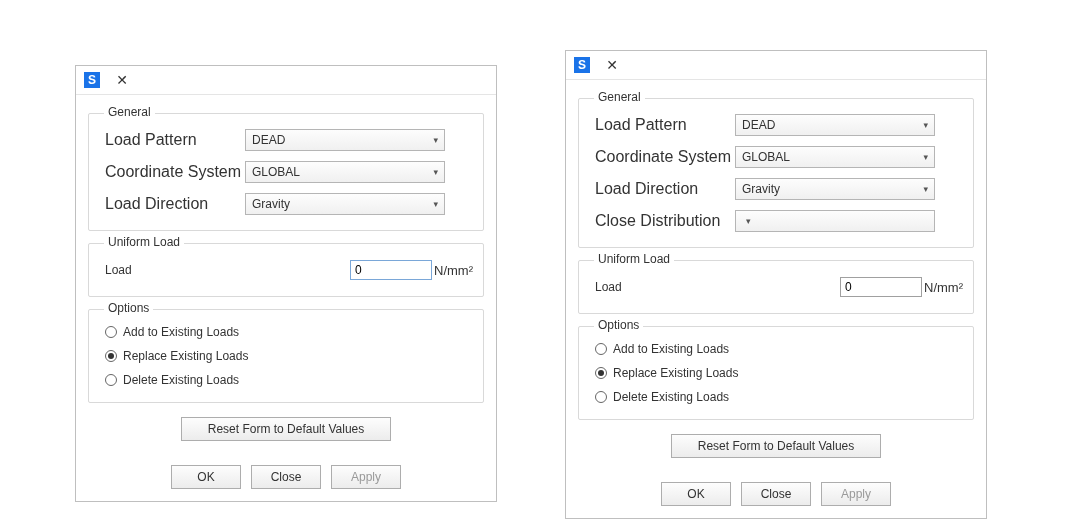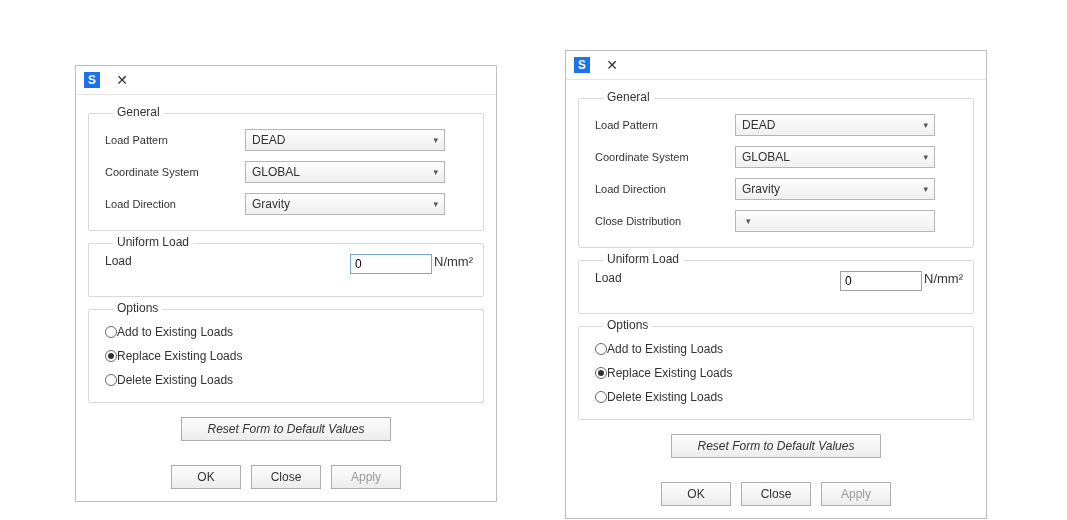--- a/index.html
+++ b/index.html
@@ -59,34 +59,34 @@
   .group {
     border: 1px solid #d9d9d9;
     border-radius: 2px;
     padding: 10px 10px 10px 10px;
     margin-top: 12px;
     position: relative;
   }
   .group-label {
     position: absolute;
     top: -9px;
-    left: 24px;
+    left: 15px;
     background: #fff;
     padding: 0 4px;
     font-size: 12px;
     color: #333;
   }
   .row {
     display: flex;
     align-items: center;
     height: 32px;
   }
   .row-label {
     width: 140px;
-    font-size: 11px;
+    font-size: 16px;
     color: #333;
     padding-left: 6px;
   }
   .select {
     flex: 0 0 200px;
     height: 22px;
     border: 1px solid #b5b5b5;
     background: linear-gradient(#fdfdfd,#f0f0f0);
     display: flex;
     align-items: center;
@@ -96,21 +96,21 @@
     font-size: 12px;
   }
   .select-text { flex: 1; }
   .select-caret {
     font-size: 9px;
     color: #555;
     margin-left: 4px;
   }
   .load-row {
     display: flex;
-    align-items: flex-start;
+    align-items: center;
     height: 32px;
   }
   .load-label {
     flex: 1;
     padding-left: 6px;
     font-size: 12px;
   }
   .num-input {
     width: 82px;
     height: 20px;
@@ -122,20 +122,21 @@
   .num-input.plain { border-color:#a0a0a0; }
   .unit {
     margin-left: 2px;
     font-size: 13px;
   }
   .radio-row {
     display: flex;
     align-items: center;
     height: 24px;
     padding-left: 6px;
+    gap: 6px;
   }
   .radio {
     width: 12px;
     height: 12px;
     border: 1px solid #666;
     border-radius: 50%;
     display: inline-flex;
     align-items: center;
     justify-content: center;
     box-sizing: border-box;
@@ -159,21 +160,21 @@
     height: 24px;
     border: 1px solid #adadad;
     background: linear-gradient(#fdfdfd,#ececec);
     font-size: 12px;
     display: inline-flex;
     align-items: center;
     justify-content: center;
     padding: 0 10px;
     box-sizing: border-box;
   }
-  .btn.wide { min-width: 210px; font-style: italic; }
+  .btn.wide { min-width: 210px; }
   .btn.disabled { color:#9a9a9a; }
 </style>
 </head>
 <body>
 
 <div class="dialog" style="left:75px; top:65px; width:420px;">
   <div class="titlebar">
     <div class="app-icon">S</div>
     <div class="close-btn">✕</div>
   </div>

